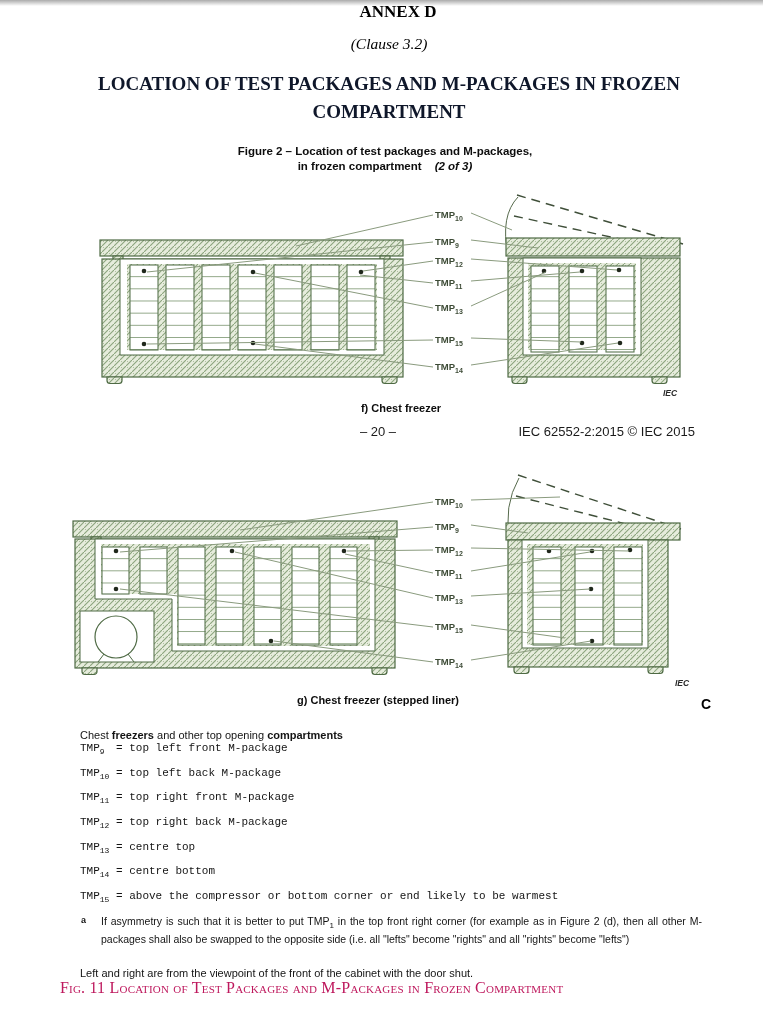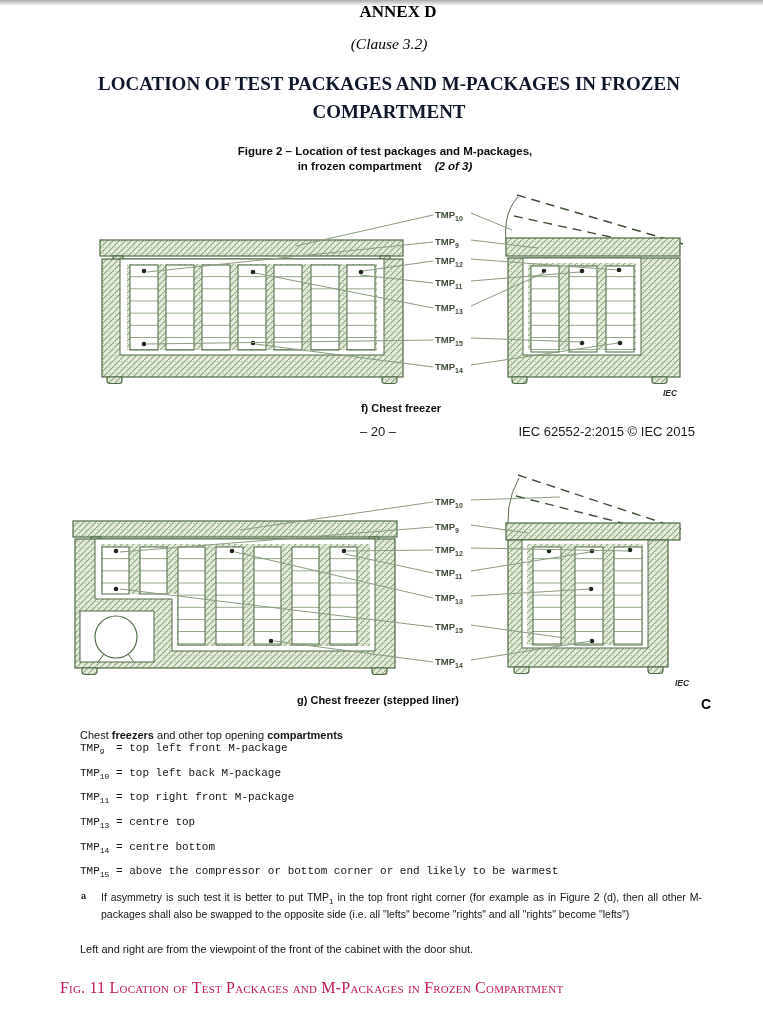--- a/index.html
+++ b/index.html
@@ -272,24 +272,25 @@
 
   <div class="abs ctr cap-g">g) Chest freezer (stepped liner)</div>
   <div class="abs letter-c">C</div>
 
   <div class="abs legend">
     <div class="intro"><span>Chest </span><b>freezers</b><span> and other top opening </span><b>compartments</b></div>
 
     <div class="item"><span class="term"><span>TMP</span><sub>9</sub></span><span class="def">= top left front M-package</span></div>
     <div class="item"><span class="term"><span>TMP</span><sub>10</sub></span><span class="def">= top left back M-package</span></div>
     <div class="item"><span class="term"><span>TMP</span><sub>11</sub></span><span class="def">= top right front M-package</span></div>
+    <div class="item"><span class="term"><span>TMP</span><sub>12</sub></span><span class="def">= top right back M-package</span></div>
     <div class="item"><span class="term"><span>TMP</span><sub>13</sub></span><span class="def">= centre top</span></div>
     <div class="item"><span class="term"><span>TMP</span><sub>14</sub></span><span class="def">= centre bottom</span></div>
     <div class="item"><span class="term"><span>TMP</span><sub>15</sub></span><span class="def">= above the compressor or bottom corner or end likely to be warmest</span></div>
 
-    <div class="footnote"><sup class="fnm">a</sup><span class="fnt"><span>If asymmetry is such test it is better to put TMP</span><sub>1</sub><span> in the top front right corner (for example as in Figure 2 (d), then all other M-packages shall also be swapped to the opposite side (i.e. all "lefts" become "rights" and all "rights" become "lefts")</span></span></div>
+    <div class="footnote"><sup class="fnm">a</sup><span class="fnt"><span>If asymmetry is such that it is better to put TMP</span><sub>1</sub><span> in the top front right corner (for example as in Figure 2 (d), then all other M-packages shall also be swapped to the opposite side (i.e. all "lefts" become "rights" and all "rights" become "lefts")</span></span></div>
 
     <div class="note">Left and right are from the viewpoint of the front of the cabinet with the door shut.</div>
   </div>
 
   <div class="abs fig11">Fig. 11 Location of Test Packages and M-Packages in Frozen Compartment</div>
 
 </div>
 
 </body></html>

